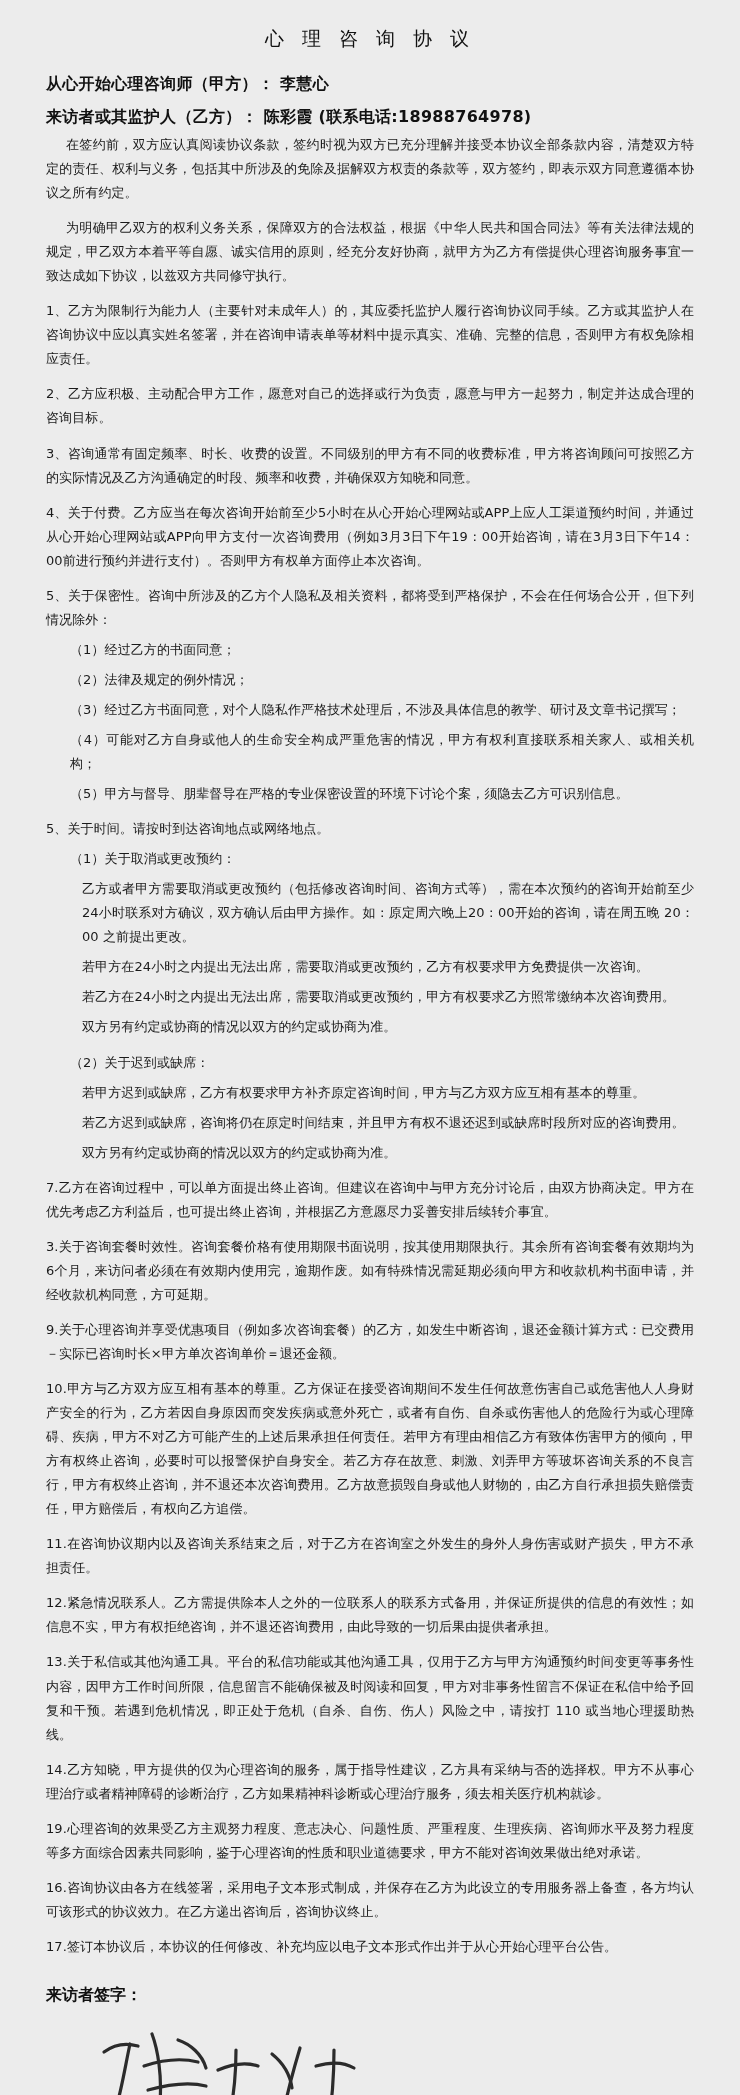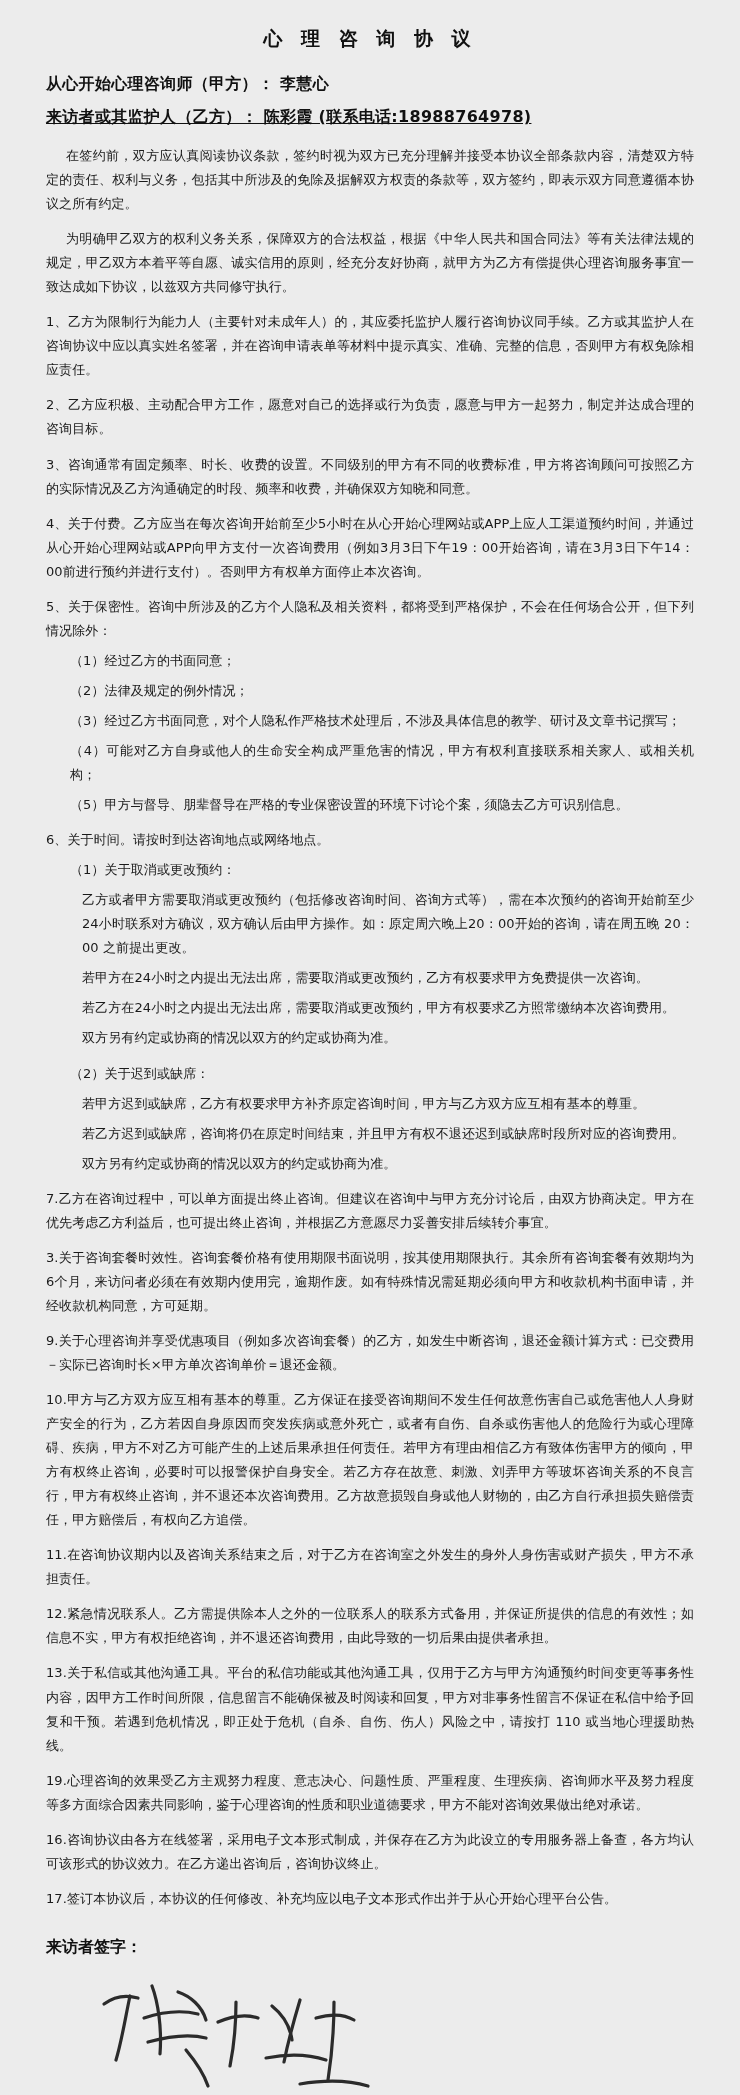--- a/index.html
+++ b/index.html
@@ -15,36 +15,35 @@
     position: relative;
     width: 740px;
     min-height: 2095px;
     background: #ececec;
     box-sizing: border-box;
     padding: 18px 46px 40px 46px;
   }
   .doc-title {
     text-align: center;
     font-size: 19px;
-    font-weight: bold;
+    font-weight: normal;
     letter-spacing: 6px;
     color: #111;
     margin: 8px 0 22px 0;
     font-family: "DejaVu Serif", "Liberation Serif", serif;
   }
   .party-line {
     font-size: 16px;
     font-weight: bold;
     color: #111;
     margin: 0 0 12px 0;
     letter-spacing: 0.3px;
   }
   .party-line.second {
-    margin-bottom: 16px;
-    text-decoration: underline;
+    margin-bottom: 5px;
   }
   p.body {
     font-size: 13px;
     line-height: 1.85;
     color: #1a1a1a;
     margin: 0 0 11px 0;
     text-align: justify;
     letter-spacing: 0.1px;
   }
   p.body.bold {
@@ -106,39 +105,40 @@
   <p class="body bold">3、咨询通常有固定频率、时长、收费的设置。不同级别的甲方有不同的收费标准，甲方将咨询顾问可按照乙方的实际情况及乙方沟通确定的时段、频率和收费，并确保双方知晓和同意。</p>
   <p class="body bold">4、关于付费。乙方应当在每次咨询开始前至少5小时在从心开始心理网站或APP上应人工渠道预约时间，并通过从心开始心理网站或APP向甲方支付一次咨询费用（例如3月3日下午19：00开始咨询，请在3月3日下午14：00前进行预约并进行支付）。否则甲方有权单方面停止本次咨询。</p>
   <p class="body bold tight">5、关于保密性。咨询中所涉及的乙方个人隐私及相关资料，都将受到严格保护，不会在任何场合公开，但下列情况除外：</p>
 
   <p class="body bold sub1 tight">（1）经过乙方的书面同意；</p>
   <p class="body bold sub1 tight">（2）法律及规定的例外情况；</p>
   <p class="body bold sub1 tight">（3）经过乙方书面同意，对个人隐私作严格技术处理后，不涉及具体信息的教学、研讨及文章书记撰写；</p>
   <p class="body bold sub1 tight">（4）可能对乙方自身或他人的生命安全构成严重危害的情况，甲方有权利直接联系相关家人、或相关机构；</p>
   <p class="body bold sub1">（5）甲方与督导、朋辈督导在严格的专业保密设置的环境下讨论个案，须隐去乙方可识别信息。</p>
 
-  <p class="body bold tight">6、关于时间。请按时到达咨询地点或网络地点。</p>
+  <p class="body bold tight">5、关于时间。请按时到达咨询地点或网络地点。</p>
   <p class="body bold sub1 tight">（1）关于取消或更改预约：</p>
   <p class="body bold sub2 tight">乙方或者甲方需要取消或更改预约（包括修改咨询时间、咨询方式等），需在本次预约的咨询开始前至少24小时联系对方确议，双方确认后由甲方操作。如：原定周六晚上20：00开始的咨询，请在周五晚 20：00 之前提出更改。</p>
   <p class="body bold sub2 tight">若甲方在24小时之内提出无法出席，需要取消或更改预约，乙方有权要求甲方免费提供一次咨询。</p>
   <p class="body bold sub2 tight">若乙方在24小时之内提出无法出席，需要取消或更改预约，甲方有权要求乙方照常缴纳本次咨询费用。</p>
   <p class="body bold sub2">双方另有约定或协商的情况以双方的约定或协商为准。</p>
 
   <p class="body bold sub1 tight">（2）关于迟到或缺席：</p>
   <p class="body bold sub2 tight">若甲方迟到或缺席，乙方有权要求甲方补齐原定咨询时间，甲方与乙方双方应互相有基本的尊重。</p>
   <p class="body bold sub2 tight">若乙方迟到或缺席，咨询将仍在原定时间结束，并且甲方有权不退还迟到或缺席时段所对应的咨询费用。</p>
   <p class="body bold sub2">双方另有约定或协商的情况以双方的约定或协商为准。</p>
 
   <p class="body">7.乙方在咨询过程中，可以单方面提出终止咨询。但建议在咨询中与甲方充分讨论后，由双方协商决定。甲方在优先考虑乙方利益后，也可提出终止咨询，并根据乙方意愿尽力妥善安排后续转介事宜。</p>
   <p class="body bold">3.关于咨询套餐时效性。咨询套餐价格有使用期限书面说明，按其使用期限执行。其余所有咨询套餐有效期均为6个月，来访问者必须在有效期内使用完，逾期作废。如有特殊情况需延期必须向甲方和收款机构书面申请，并经收款机构同意，方可延期。</p>
   <p class="body bold">9.关于心理咨询并享受优惠项目（例如多次咨询套餐）的乙方，如发生中断咨询，退还金额计算方式：已交费用－实际已咨询时长×甲方单次咨询单价＝退还金额。</p>
   <p class="body bold">10.甲方与乙方双方应互相有基本的尊重。乙方保证在接受咨询期间不发生任何故意伤害自己或危害他人人身财产安全的行为，乙方若因自身原因而突发疾病或意外死亡，或者有自伤、自杀或伤害他人的危险行为或心理障碍、疾病，甲方不对乙方可能产生的上述后果承担任何责任。若甲方有理由相信乙方有致体伤害甲方的倾向，甲方有权终止咨询，必要时可以报警保护自身安全。若乙方存在故意、刺激、刘弄甲方等玻坏咨询关系的不良言行，甲方有权终止咨询，并不退还本次咨询费用。乙方故意损毁自身或他人财物的，由乙方自行承担损失赔偿责任，甲方赔偿后，有权向乙方追偿。</p>
   <p class="body bold">11.在咨询协议期内以及咨询关系结束之后，对于乙方在咨询室之外发生的身外人身伤害或财产损失，甲方不承担责任。</p>
   <p class="body bold">12.紧急情况联系人。乙方需提供除本人之外的一位联系人的联系方式备用，并保证所提供的信息的有效性；如信息不实，甲方有权拒绝咨询，并不退还咨询费用，由此导致的一切后果由提供者承担。</p>
   <p class="body bold">13.关于私信或其他沟通工具。平台的私信功能或其他沟通工具，仅用于乙方与甲方沟通预约时间变更等事务性内容，因甲方工作时间所限，信息留言不能确保被及时阅读和回复，甲方对非事务性留言不保证在私信中给予回复和干预。若遇到危机情况，即正处于危机（自杀、自伤、伤人）风险之中，请按打 110 或当地心理援助热线。</p>
+  <p class="body bold">14.乙方知晓，甲方提供的仅为心理咨询的服务，属于指导性建议，乙方具有采纳与否的选择权。甲方不从事心理治疗或者精神障碍的诊断治疗，乙方如果精神科诊断或心理治疗服务，须去相关医疗机构就诊。</p>
   <p class="body bold">19.心理咨询的效果受乙方主观努力程度、意志决心、问题性质、严重程度、生理疾病、咨询师水平及努力程度等多方面综合因素共同影响，鉴于心理咨询的性质和职业道德要求，甲方不能对咨询效果做出绝对承诺。</p>
   <p class="body bold">16.咨询协议由各方在线签署，采用电子文本形式制成，并保存在乙方为此设立的专用服务器上备查，各方均认可该形式的协议效力。在乙方递出咨询后，咨询协议终止。</p>
   <p class="body bold">17.签订本协议后，本协议的任何修改、补充均应以电子文本形式作出并于从心开始心理平台公告。</p>
 
   <div class="sign-label">来访者签字：</div>
 
   <div class="signature-area">
     <svg width="320" height="145" viewBox="0 0 320 145" aria-hidden="true">
       <g fill="none" stroke="#2b2b2b" stroke-width="3.2" stroke-linecap="round" stroke-linejoin="round">
         <path d="M18 42 C26 36, 38 32, 52 36"></path>

